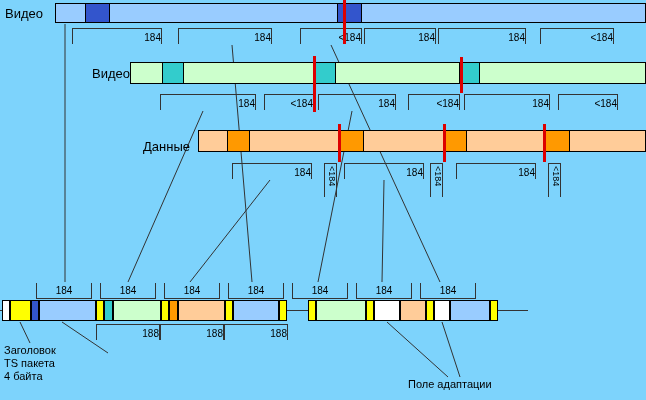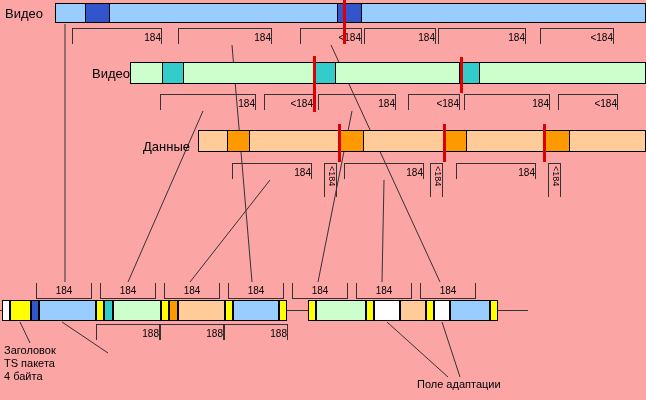--- a/index.html
+++ b/index.html
@@ -1,17 +1,17 @@
 <!DOCTYPE html>
 <html><head>
 <meta charset="utf-8">
 <style>
   *{box-sizing:border-box;margin:0;padding:0}
   html,body{background:#fff}
-  .canvas{position:relative;width:646px;height:400px;background:#fca5a5;overflow:hidden;
+  .canvas{position:relative;width:646px;height:400px;background:#7dd3fc;overflow:hidden;
           font-family:"Liberation Sans",sans-serif;color:#000}
   svg.links{position:absolute;left:0;top:0;z-index:1}
   .baseline{position:absolute;height:1px;background:#333;z-index:1}
   .bar{position:absolute;border:1px solid #000;z-index:2}
   .seg{position:absolute;border:1px solid #000;z-index:3}
   .redmark{position:absolute;width:3px;z-index:4}
   .stream-label{position:absolute;font-size:13px;z-index:2;white-space:nowrap}
   .measure{position:absolute;font-size:10px;text-align:right;z-index:2;color:#000;line-height:13px}
   .m-below{border-top:1px solid #333;border-left:1px solid #333;border-right:1px solid #333;height:16px;padding-top:2px}
   .m-above{border-bottom:1px solid #333;border-left:1px solid #333;border-right:1px solid #333;height:16px;display:flex;align-items:flex-end;justify-content:center;padding-bottom:1px}
@@ -135,15 +135,15 @@
 
   <div class="measure m-below" style="left:96px;top:324px;width:64px"><span>188</span></div>
   <div class="measure m-below" style="left:160px;top:324px;width:64px"><span>188</span></div>
   <div class="measure m-below" style="left:224px;top:324px;width:64px"><span>188</span></div>
 
   <div class="note" style="left:4px;top:344px">
     <div>Заголовок</div>
     <div>TS пакета</div>
     <div>4 байта</div>
   </div>
-  <div class="note" style="left:417px;top:378px">Поле адаптации</div>
+  <div class="note" style="left:408px;top:378px">Поле адаптации</div>
 
 </div>
 
 </body></html>

